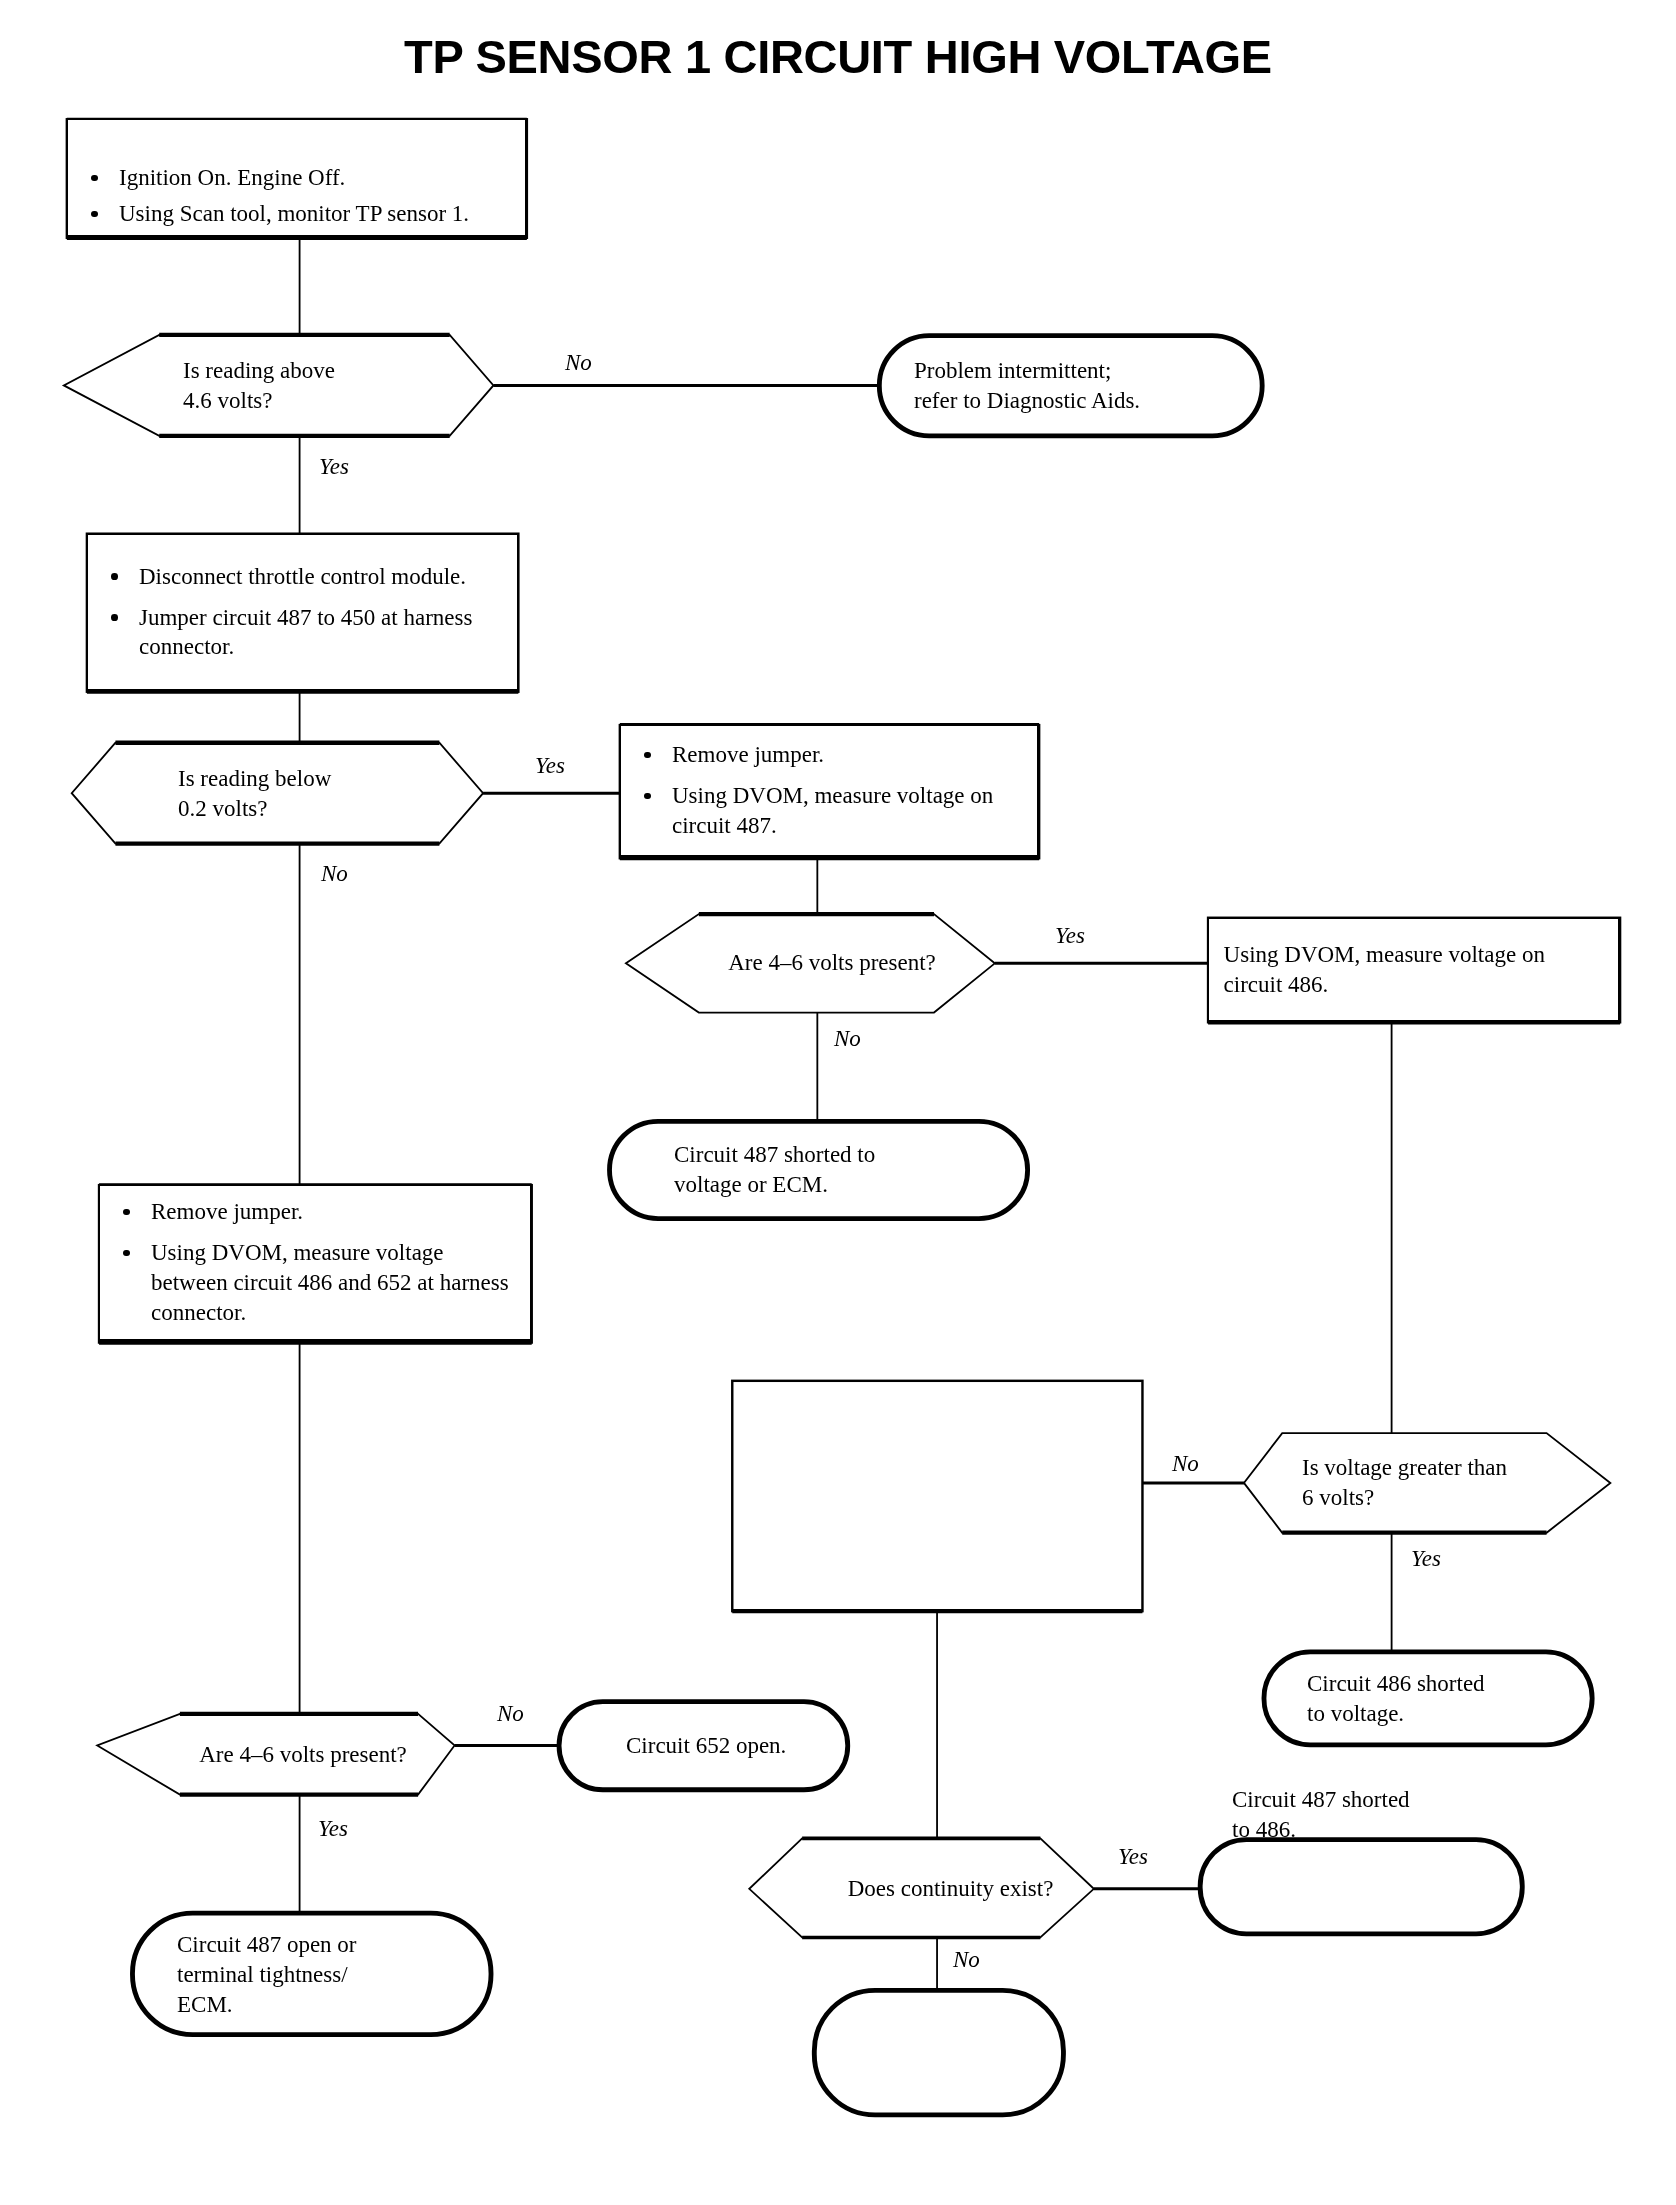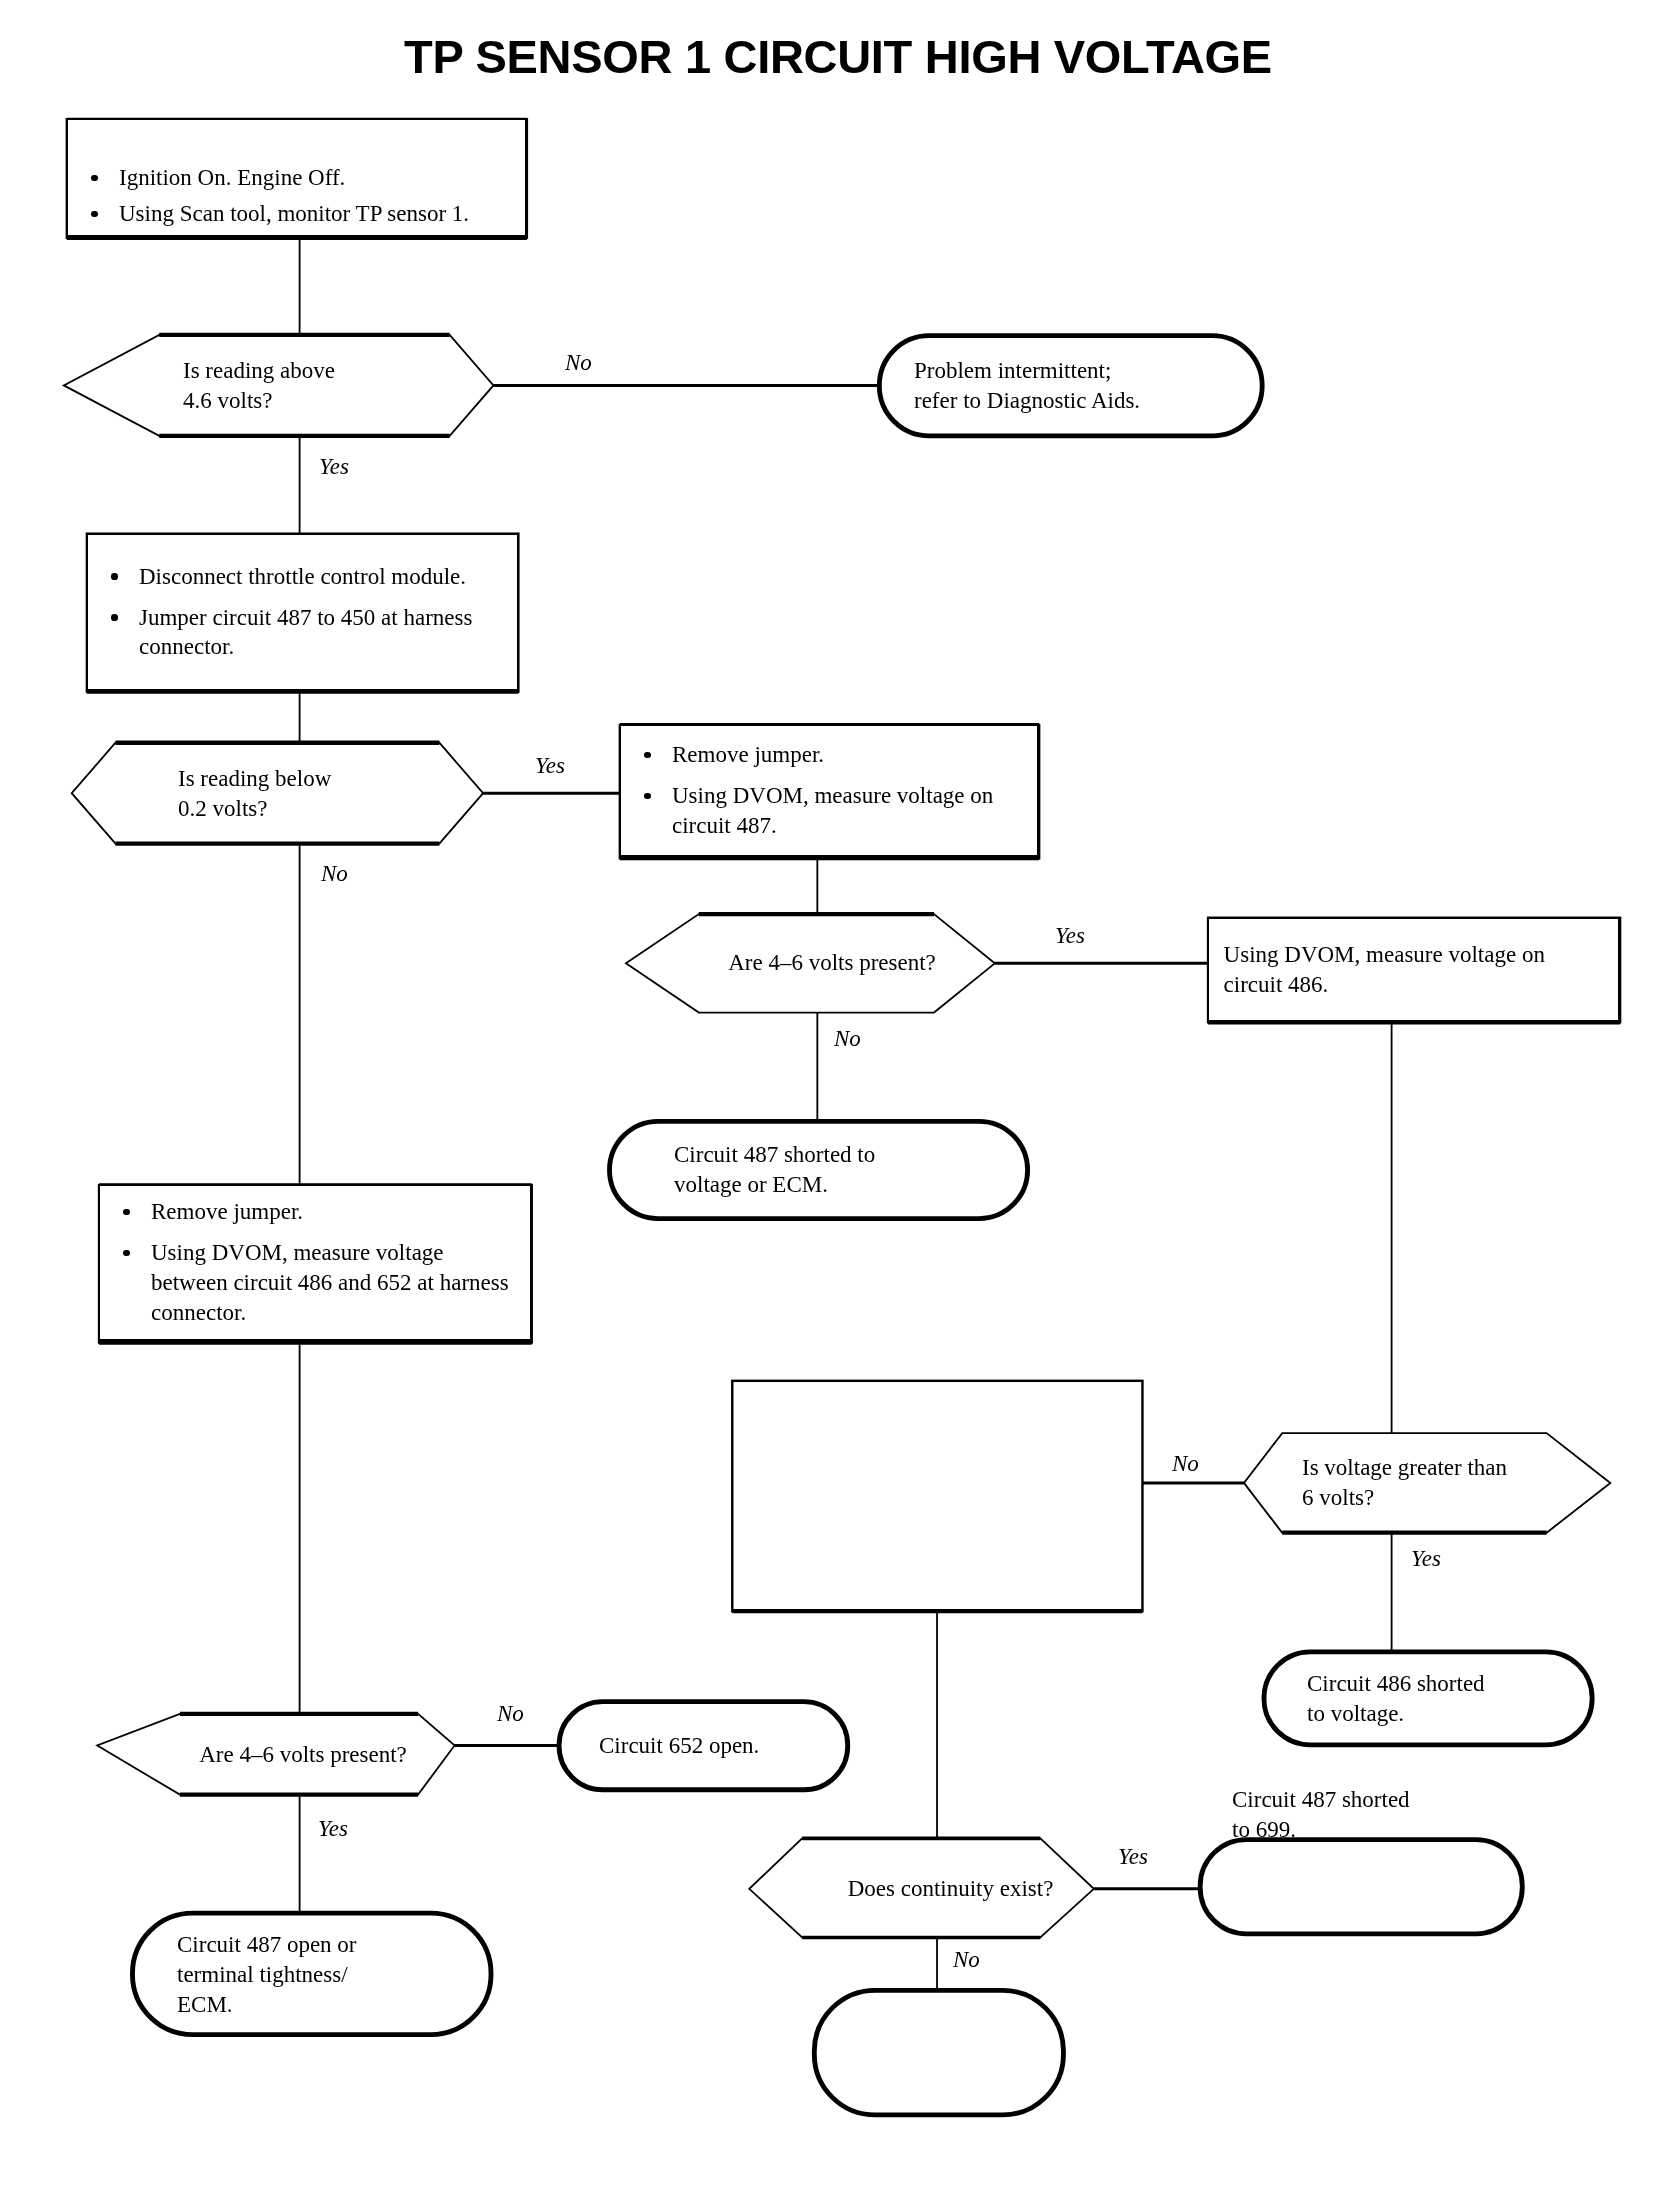--- a/index.html
+++ b/index.html
@@ -349,36 +349,36 @@
       <div>to voltage.</div>
     </div>
   </div>
 
   <div class="node decision centered" style="left:97px; top:1714px; width:357px; height:81px;">
     <div class="node-text" style="padding-left:55px;">
       <div>Are 4–6 volts present?</div>
     </div>
   </div>
 
-  <div class="node terminator" style="left:563px; top:1702px; width:289px; height:88px;">
+  <div class="node terminator" style="left:590px; top:1702px; width:289px; height:88px;">
     <div class="node-text" style="padding-left:36px;">
       <div>Circuit 652 open.</div>
     </div>
   </div>
 
   <div class="node decision centered" style="left:749px; top:1839px; width:345px; height:99px;">
     <div class="node-text" style="padding-left:58px;">
       <div>Does continuity exist?</div>
     </div>
   </div>
 
   <div class="node terminator" style="left:1200px; top:1768px; width:322px; height:94px;align-items:center;">
     <div class="node-text" style="padding-left:32px;">
       <div>Circuit 487 shorted</div>
-      <div>to 699.</div>
+      <div>to 486.</div>
     </div>
   </div>
 
   <div class="node terminator" style="left:133px; top:1914px; width:359px; height:122px;">
     <div class="node-text" style="padding-left:44px;">
       <div>Circuit 487 open or</div>
       <div>terminal tightness/</div>
       <div>ECM.</div>
     </div>
   </div>

